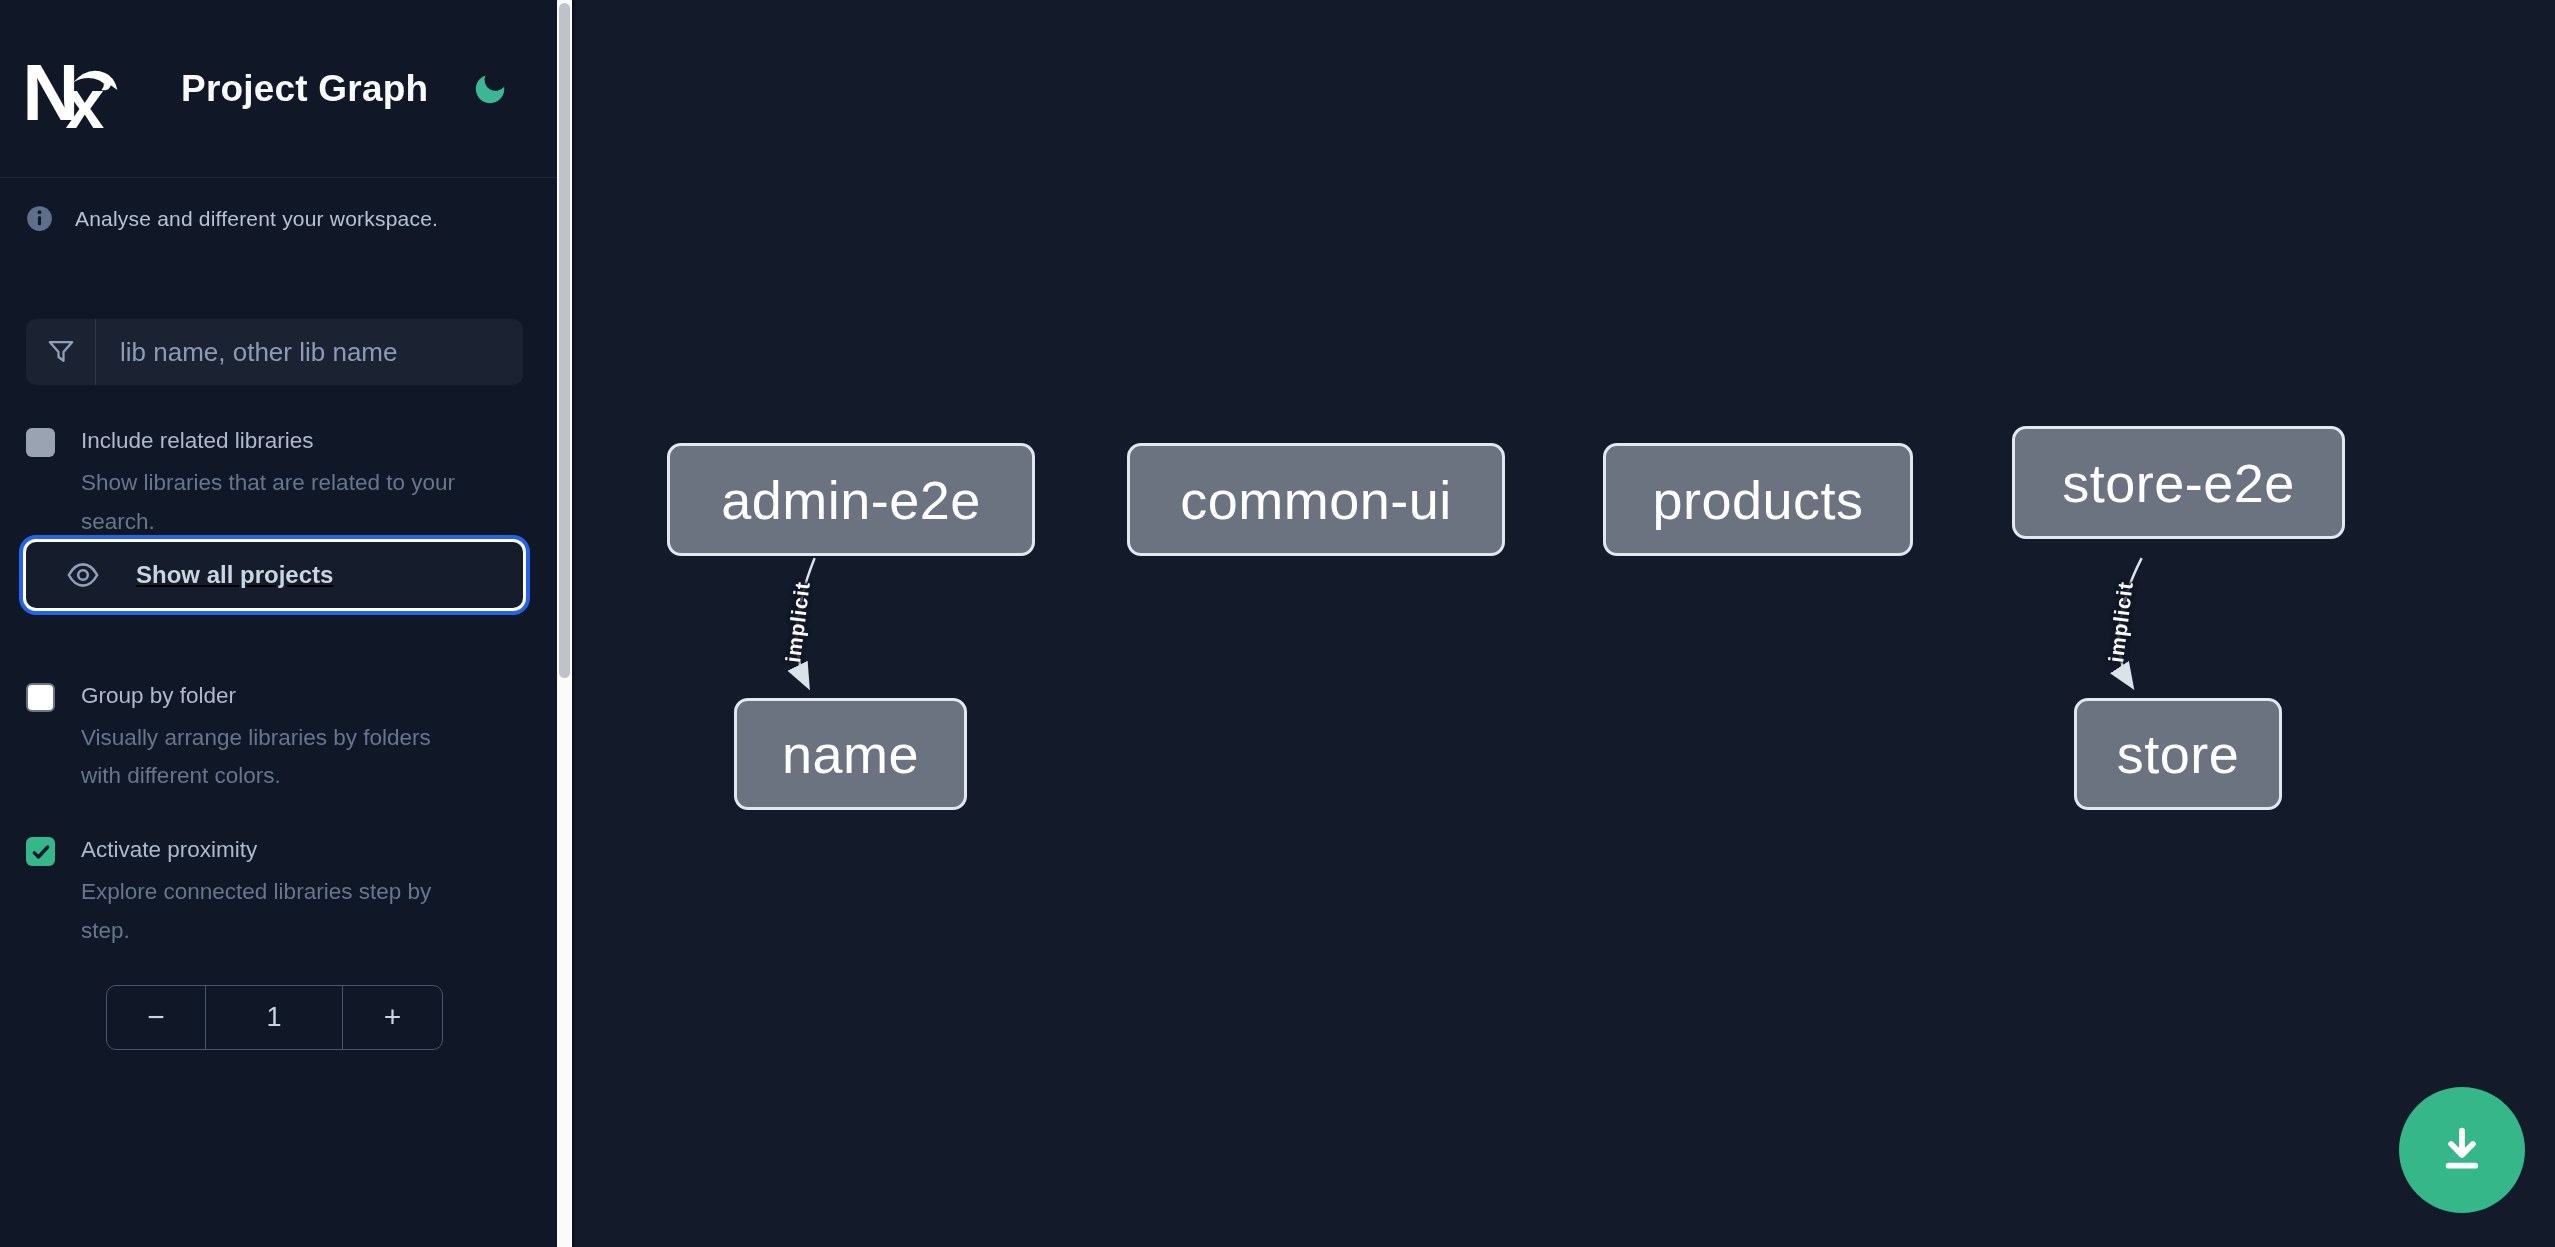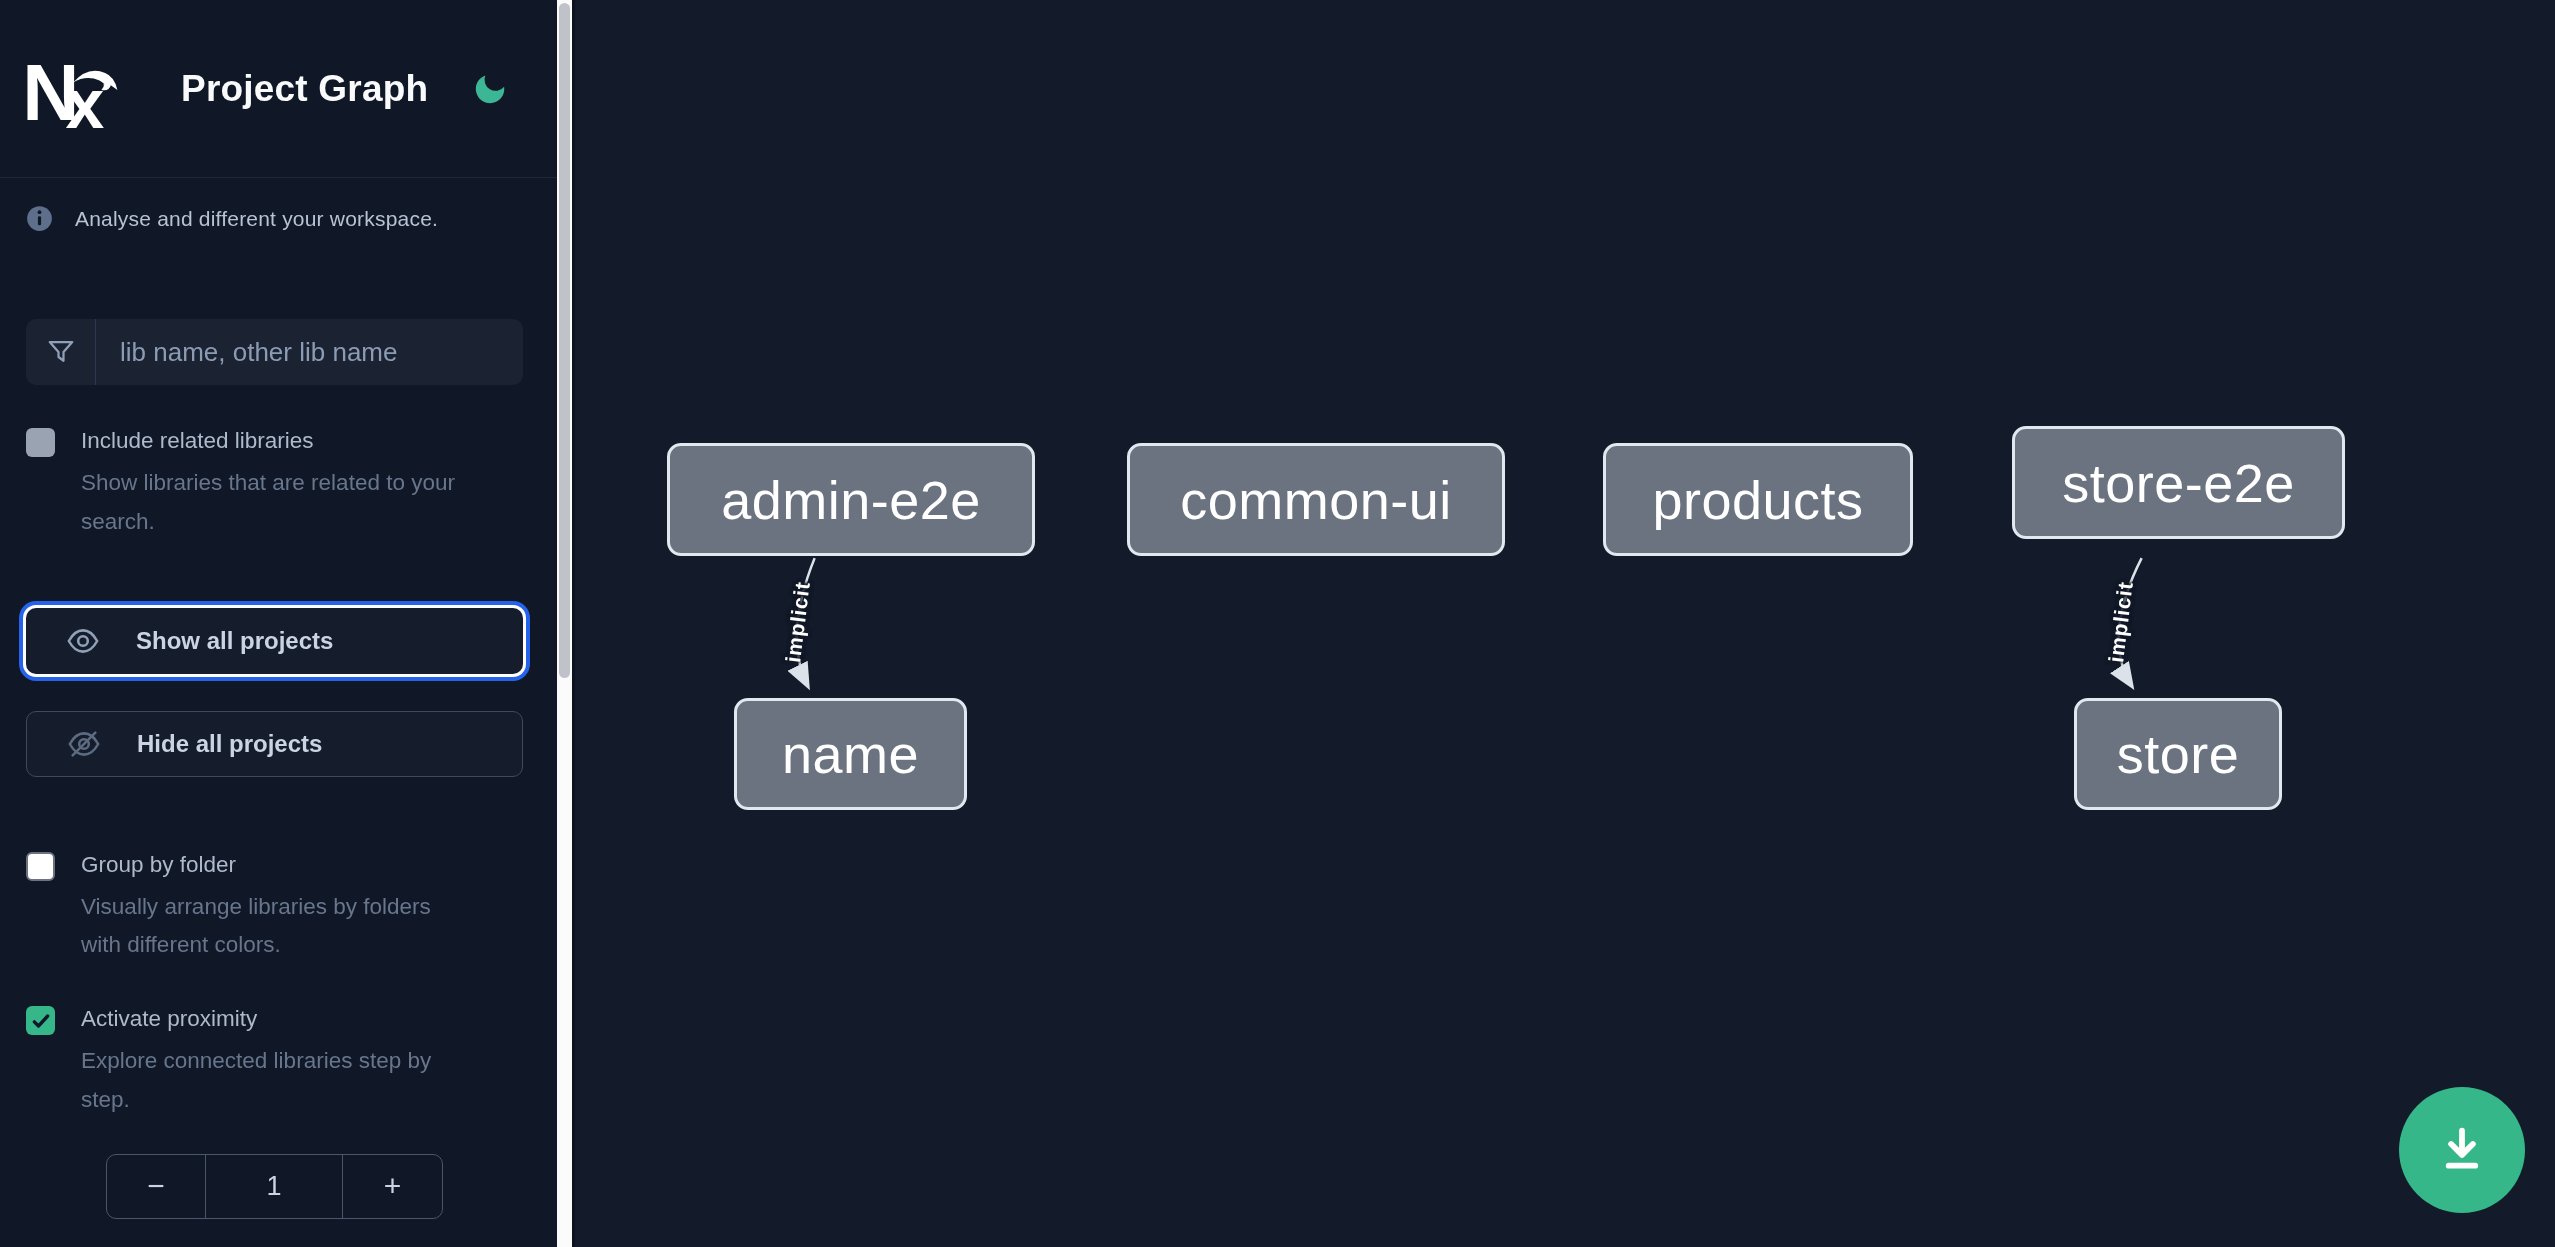--- a/index.html
+++ b/index.html
@@ -85,23 +85,23 @@
     display: flex; align-items: center;
     background: #151d2d;
     border: 1px solid #3e4a5e;
     border-radius: 10px;
     padding: 0 0 0 40px; gap: 36px;
     cursor: pointer;
     font-family: inherit;
   }
   .sb-btn .lbl { font-size: 24px; font-weight: 600; color: #cbd5e1; }
   .btn-show {
-    margin-top: 66px;
     border: none;
     box-shadow: 0 0 0 3px #ffffff, 0 0 0 7px #2563eb;
+    text-decoration: underline;
   }
   .btn-hide { margin-top: 37px; }
 
   .stepper {
     margin-top: 34px; margin-left: 80px;
     width: 337px; height: 65px;
     border: 1px solid #49566b; border-radius: 10px;
     display: flex; overflow: hidden;
   }
   .stepper .st-btn {
@@ -211,28 +211,20 @@
     </div>
 
     <button class="sb-btn btn-show">
       <svg width="34" height="34" viewBox="0 0 24 24" fill="none" stroke="#8fa0b8" stroke-width="1.8">
         <path d="M2 12 C5 6.5 8.5 4.5 12 4.5 C15.5 4.5 19 6.5 22 12 C19 17.5 15.5 19.5 12 19.5 C8.5 19.5 5 17.5 2 12 Z"></path>
         <circle cx="12" cy="12" r="3.4"></circle>
       </svg>
       <span class="lbl">Show all projects</span>
     </button>
 
-    <button class="sb-btn btn-hide">
-      <svg width="34" height="34" viewBox="0 0 24 24" fill="none" stroke="#5d6b80" stroke-width="1.8">
-        <path d="M2 12 C5 6.5 8.5 4.5 12 4.5 C15.5 4.5 19 6.5 22 12 C19 17.5 15.5 19.5 12 19.5 C8.5 19.5 5 17.5 2 12 Z"></path>
-        <circle cx="12" cy="12" r="3.4"></circle>
-        <line x1="4" y1="20" x2="20" y2="4" stroke-linecap="round"></line>
-      </svg>
-      <span class="lbl">Hide all projects</span>
-    </button>
 
     <div class="opt opt-group">
       <span class="cb cb-white">
         
       </span>
       <div class="opt-text">
         <div class="opt-label">Group by folder</div>
         <div class="opt-desc">Visually arrange libraries by folders with different colors.</div>
       </div>
     </div>

